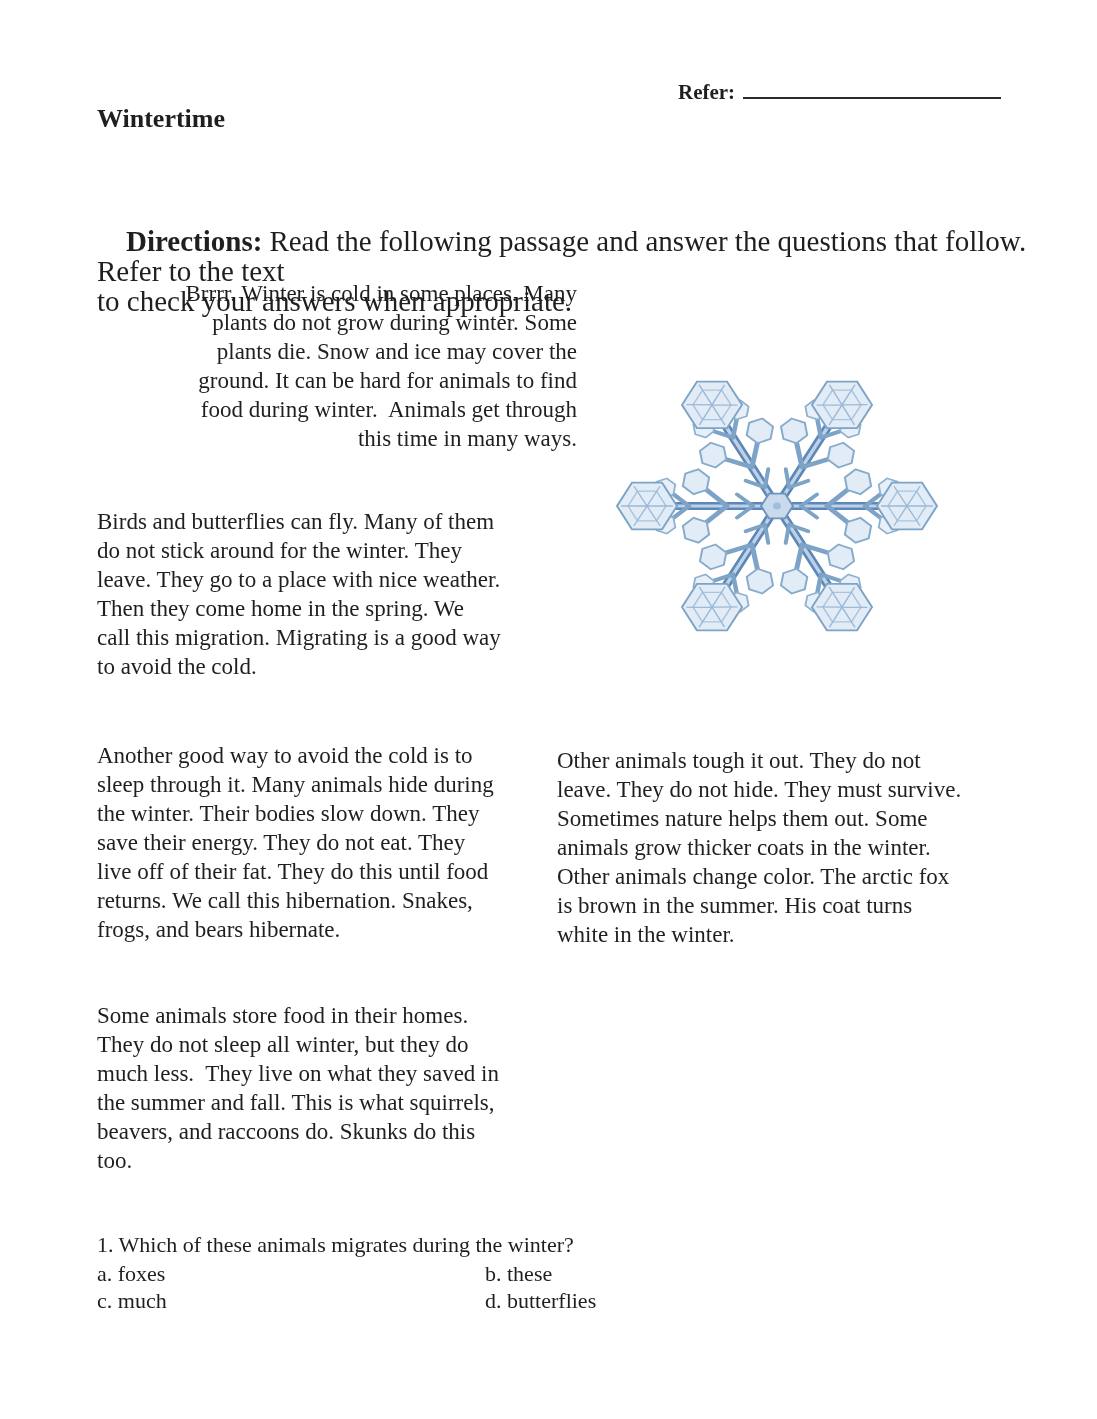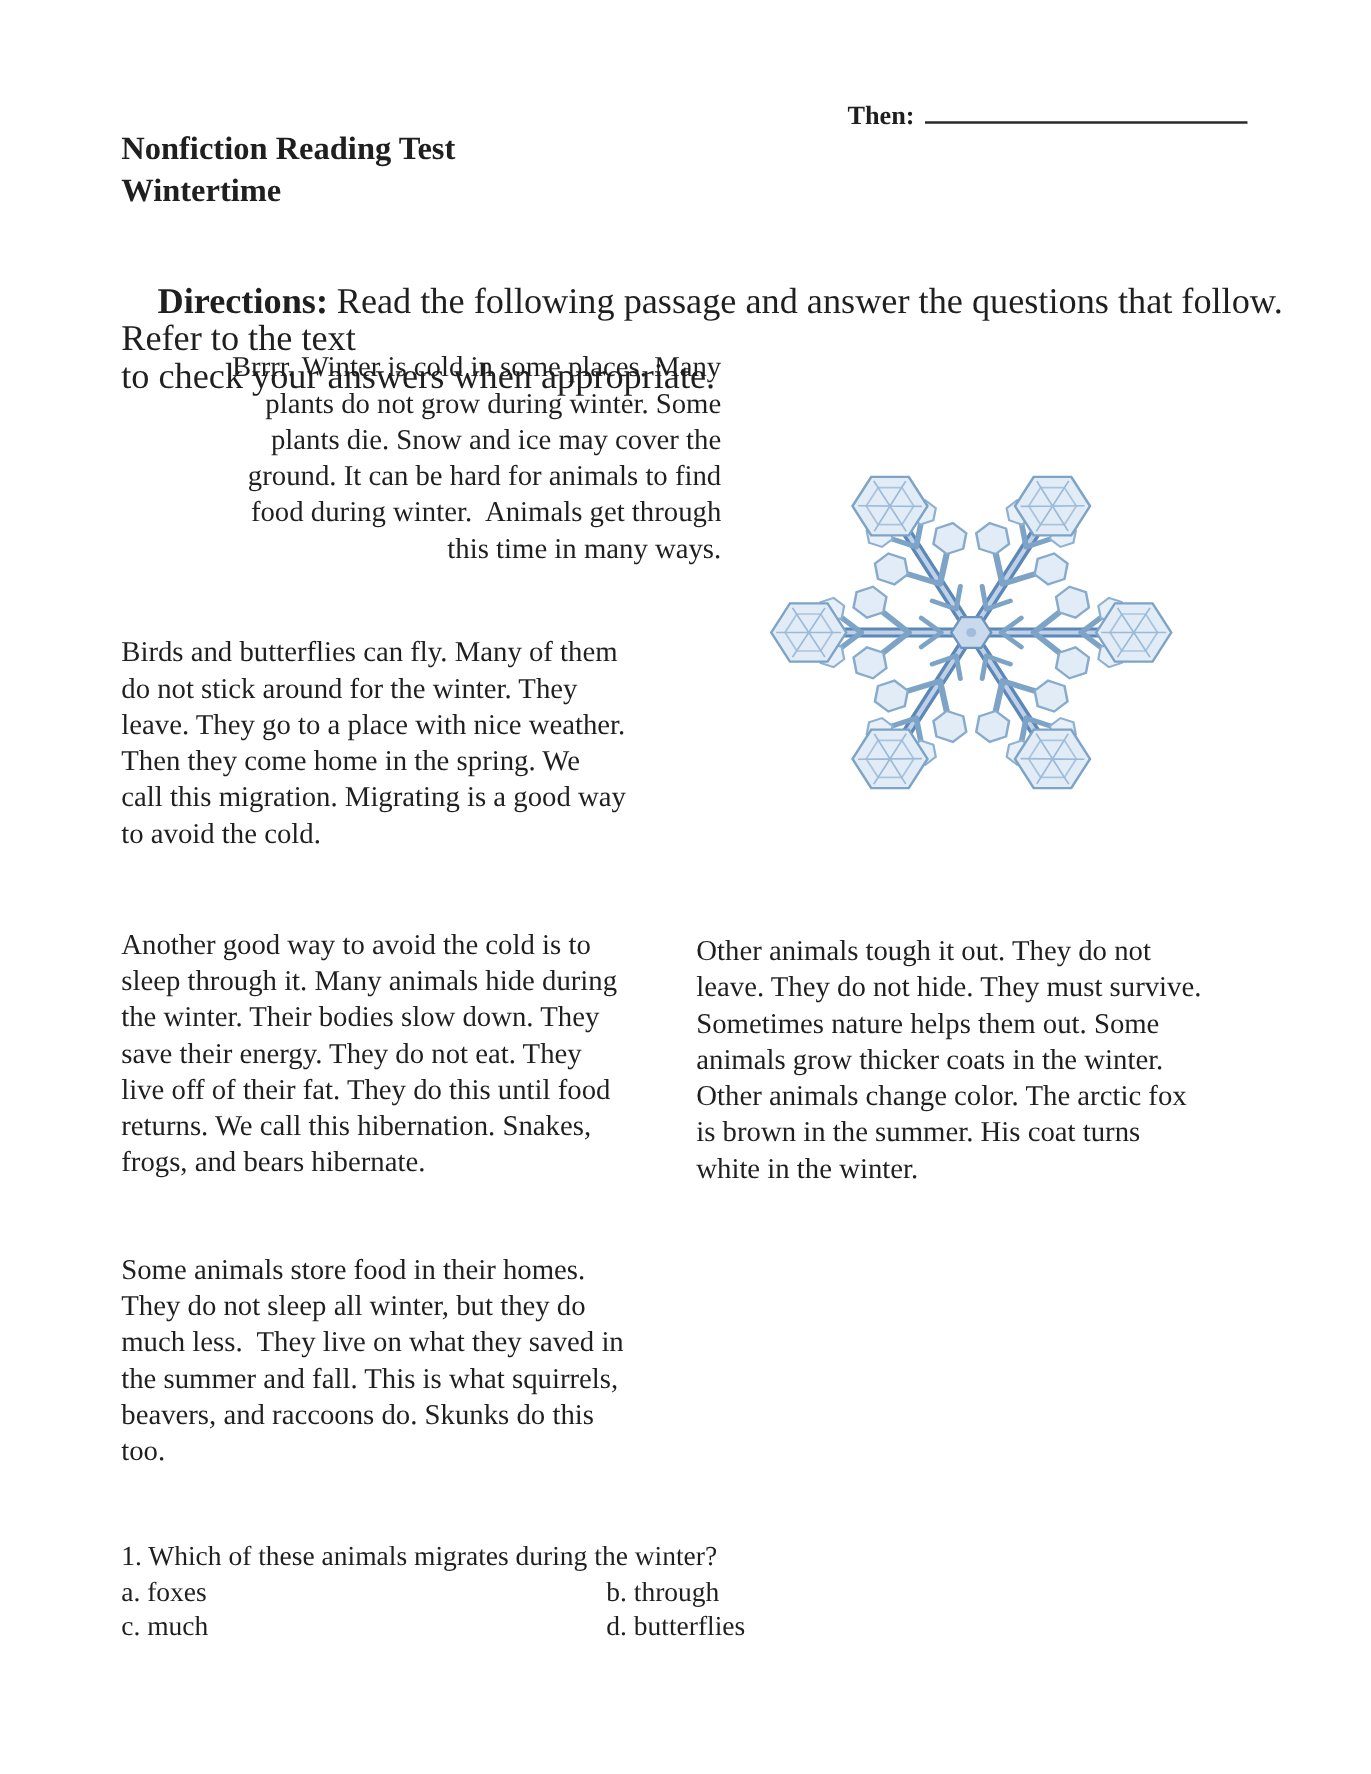--- a/index.html
+++ b/index.html
@@ -107,25 +107,24 @@
   .opt-b { left: 485px; top: 1260px; }
   .opt-c { left: 97px;  top: 1287px; }
   .opt-d { left: 485px; top: 1287px; }
 </style>
 </head>
 <body>
 
 <div class="page">
 
   <div class="name-row">
-    <span>Then:</span><span class="name-line"></span>
+    <span>Refer:</span><span class="name-line"></span>
   </div>
 
   <div class="title-block">
-    <div>Nonfiction Reading Test</div>
     <div>Wintertime</div>
   </div>
 
   <div class="directions pre">
     <span class="label">Directions:</span><span>Read the following passage and answer the questions that follow. Refer to the text
 to check your answers when appropriate.</span>
   </div>
 
   <p class="para p1">Brrrr. Winter is cold in some places. Many
 plants do not grow during winter. Some
@@ -193,17 +192,17 @@
       <use href="#flake-arm" transform="rotate(240)"></use>
       <use href="#flake-arm" transform="rotate(300)"></use>
 
       <polygon points="16,0 8,13.8 -8,13.8 -16,0 -8,-13.8 8,-13.8" fill="#c9daec" stroke="#6d94bf" stroke-width="2"></polygon>
       <circle cx="0" cy="0" r="4" fill="#9fbedd"></circle>
     </svg>
   </div>
 
   <p class="question-text">1. Which of these animals migrates during the winter?</p>
   <span class="opt opt-a">a. foxes</span>
-  <span class="opt opt-b">b. through</span>
+  <span class="opt opt-b">b. these</span>
   <span class="opt opt-c">c. much</span>
   <span class="opt opt-d">d. butterflies</span>
 
 </div>
 
 </body></html>

